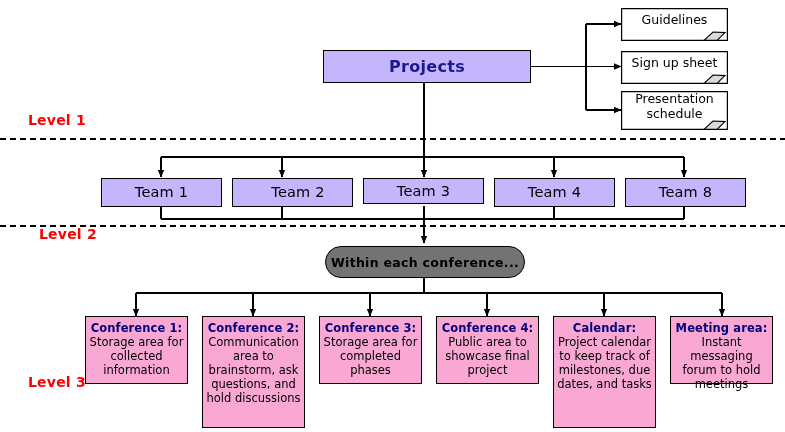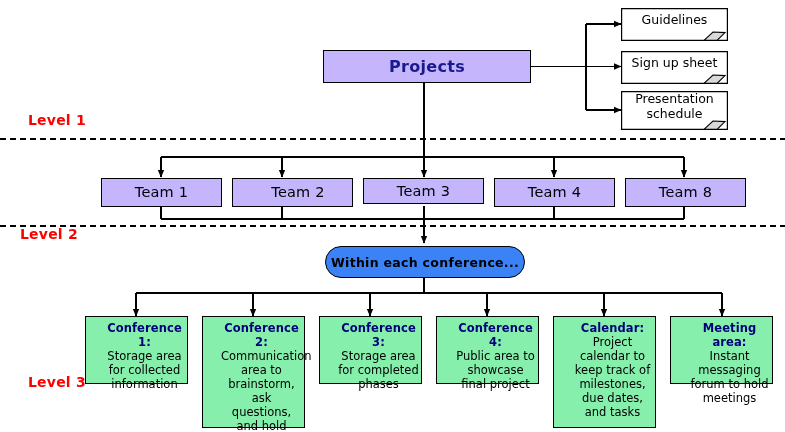--- a/index.html
+++ b/index.html
@@ -74,39 +74,39 @@
     line-height:1.14;
     padding-bottom:8px;
   }
 
   
   .oval{
     position:absolute;
     box-sizing:border-box;
     border:1px solid #000000;
     border-radius:26px;
-    background:#3b82f6;
+    background:#737373;
     display:flex;
     align-items:center;
     justify-content:center;
     font-size:12.5px;
     font-weight:bold;
     color:#000000;
     letter-spacing:.3px;
     white-space:nowrap;
   }
 
   
   .card{
     position:absolute;
     box-sizing:border-box;
     border:1px solid #000000;
-    background:#86efac;
+    background:#f9a8d4;
     text-align:center;
-    padding:4px 2px 3px 18px;
+    padding:4px 2px 3px 2px;
     font-size:11.5px;
     color:#000000;
     line-height:1.22;
   }
   .card .card-head{
     display:block;
     color:#00007a;
     font-weight:bold;
     font-size:11.5px;
     letter-spacing:.1px;
@@ -162,21 +162,21 @@
       <path d="M722,293 L722,316" marker-end="url(#arr)"></path>
     </g>
 
     <g stroke="#000000" stroke-width="1.3" fill="none" stroke-dasharray="6,4" shape-rendering="crispEdges">
       <line x1="0" y1="139" x2="785" y2="139"></line>
       <line x1="0" y1="226" x2="785" y2="226"></line>
     </g>
   </svg>
 
   <div class="level-label" style="left:28px;top:72px;">Level 1</div>
-  <div class="level-label" style="left:20px;top:186px;">Level 2</div>
+  <div class="level-label" style="left:39px;top:186px;">Level 2</div>
   <div class="level-label" style="left:28px;top:334px;">Level 3</div>
 
   <div class="box root-box" style="left:323px;top:50px;width:208px;height:33px;">Projects</div>
 
   <div class="doc" style="left:621px;top:8px;width:107px;height:33px;">
     <svg class="doc-body" viewBox="0 0 107 33" preserveAspectRatio="none" xmlns="http://www.w3.org/2000/svg">
       <path d="M0.6,0.6 H106.4 V32.4 H0.6 Z" fill="#ffffff" stroke="#000000" stroke-width="1.2"></path>
       <path d="M83,32.4 L92,24 L104,24.6 L96,32.4 Z" fill="#d9d9d9" stroke="#000000" stroke-width="1.1"></path>
     </svg>
     <div class="doc-text">Guidelines</div>

